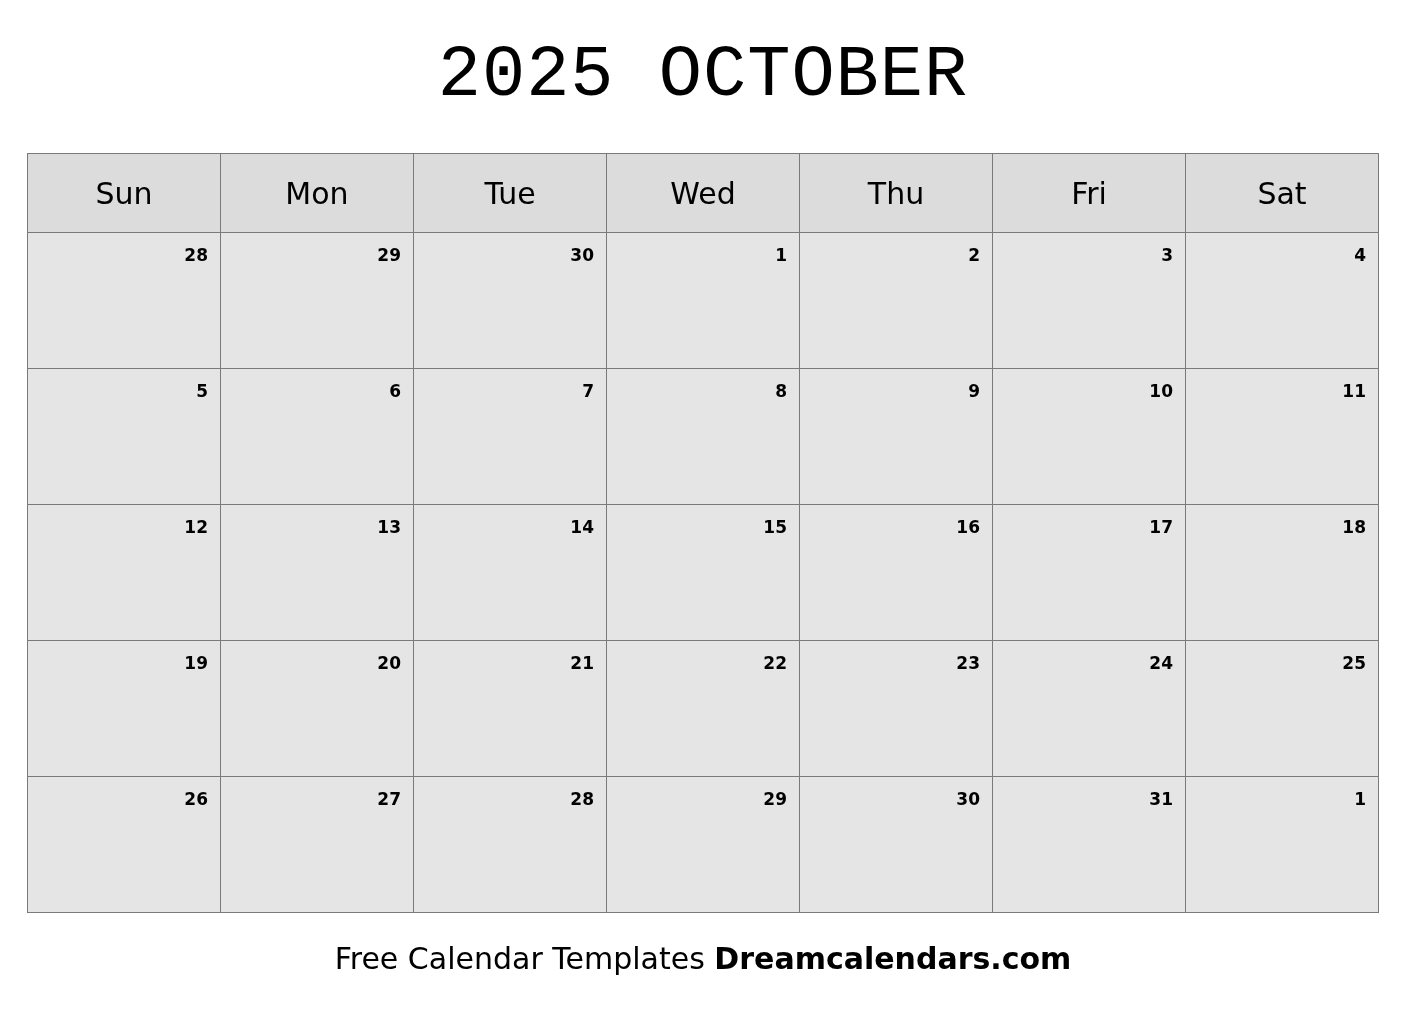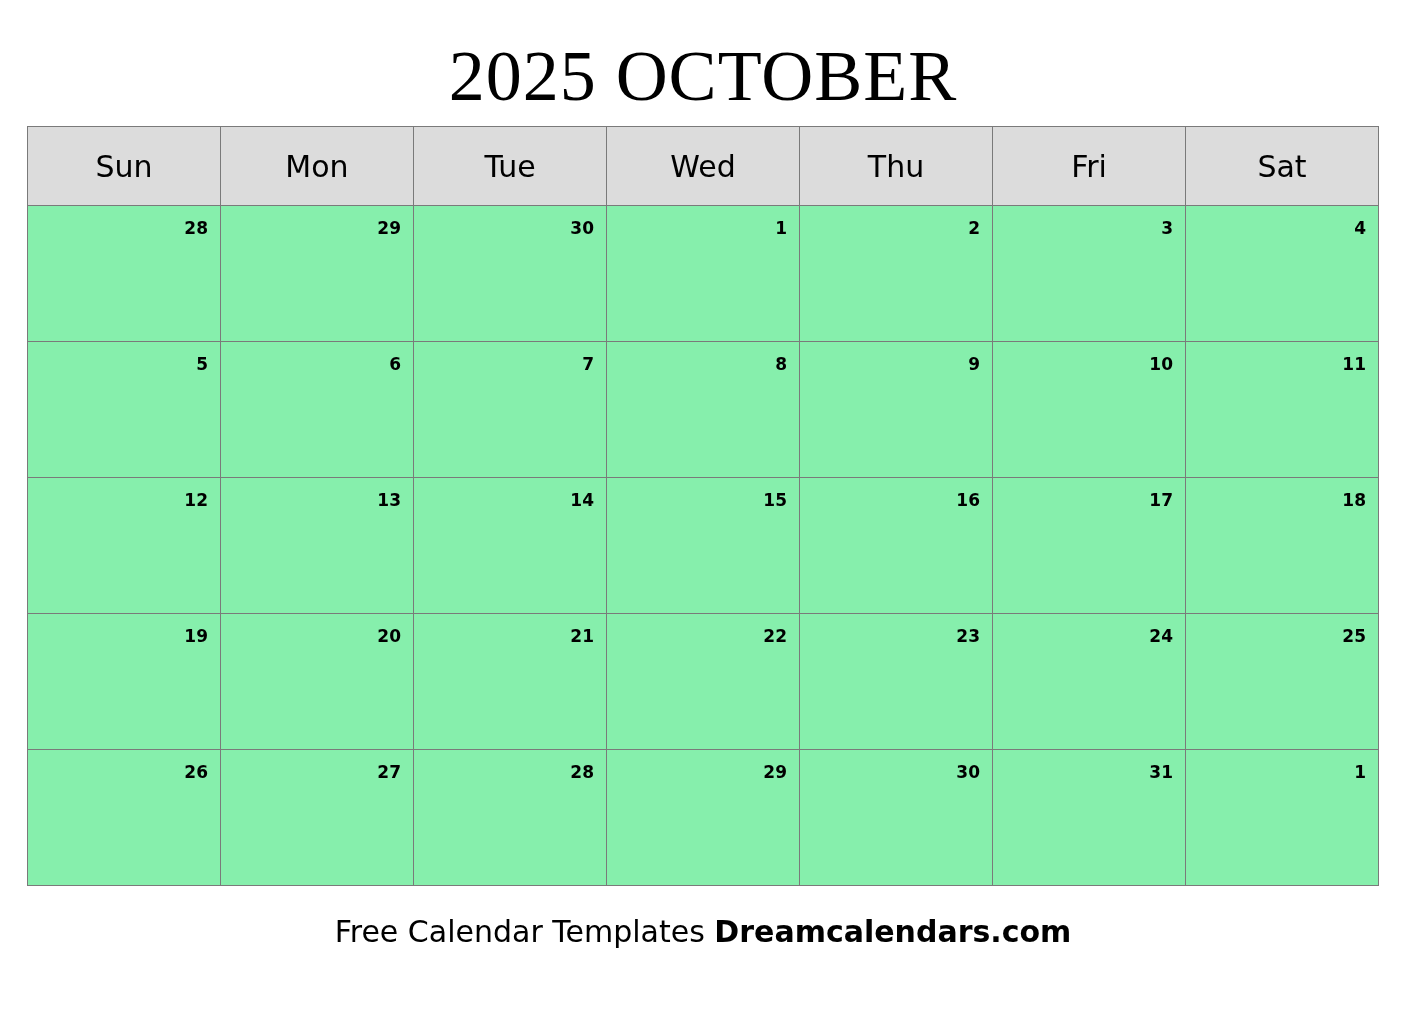--- a/index.html
+++ b/index.html
@@ -20,23 +20,23 @@
     height: 1020px;
     box-sizing: border-box;
   }
   .cal-title {
     text-align: center;
     font-size: 72px;
     font-weight: 400;
     letter-spacing: 1px;
     line-height: 1;
     padding-top: 40px;
-    padding-bottom: 14px;
+    padding-bottom: 41px;
     color: #000;
-    font-family: Liberation Serif, serif;
+    font-family: Liberation Mono, monospace;
   }
   .cal-table {
     border-collapse: collapse;
     table-layout: fixed;
     width: 1352px;
     margin: 0 auto;
     border: 1px solid #7a7a7a;
   }
   .cal-table th, .cal-table td {
     border: 1px solid #7a7a7a;
@@ -47,21 +47,21 @@
     height: 78px;
     font-size: 30px;
     font-weight: 400;
     text-align: center;
     vertical-align: middle;
     color: #000000;
   }
   .cal-table td {
     height: 135px;
     vertical-align: top;
-    background: #86efac;
+    background: #e5e5e5;
   }
   .daynum {
     display: block;
     text-align: right;
     font-size: 17px;
     font-weight: bold;
     padding: 12px 12px 0 0;
     color: #000;
   }
   .footer {

